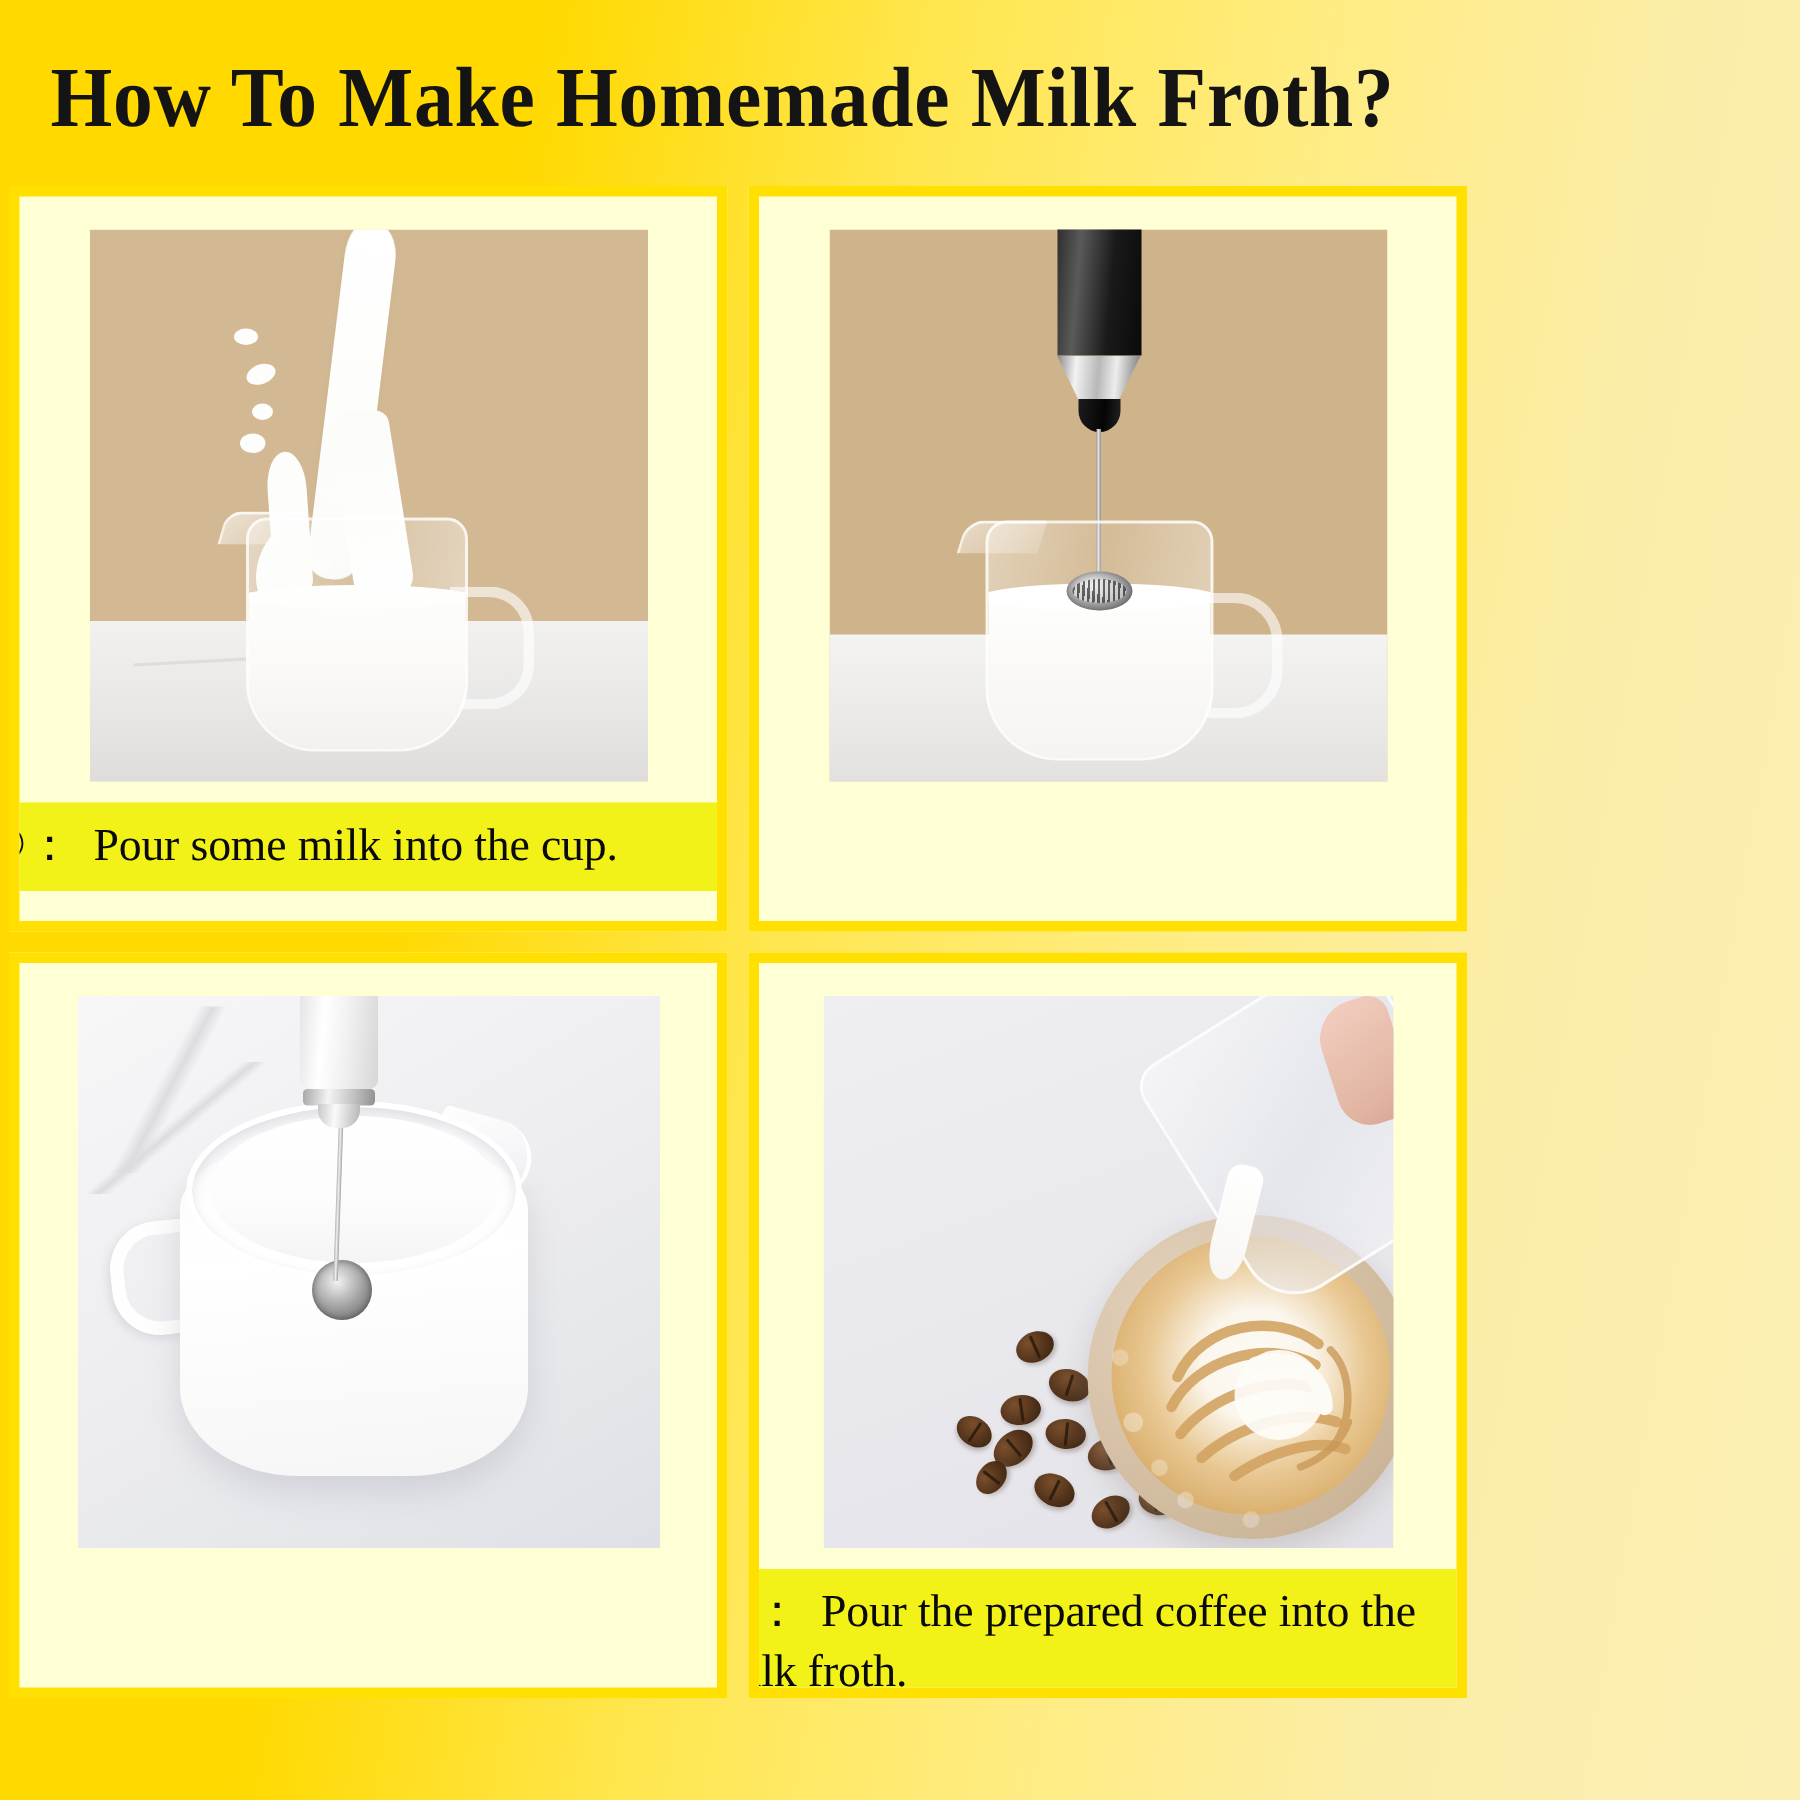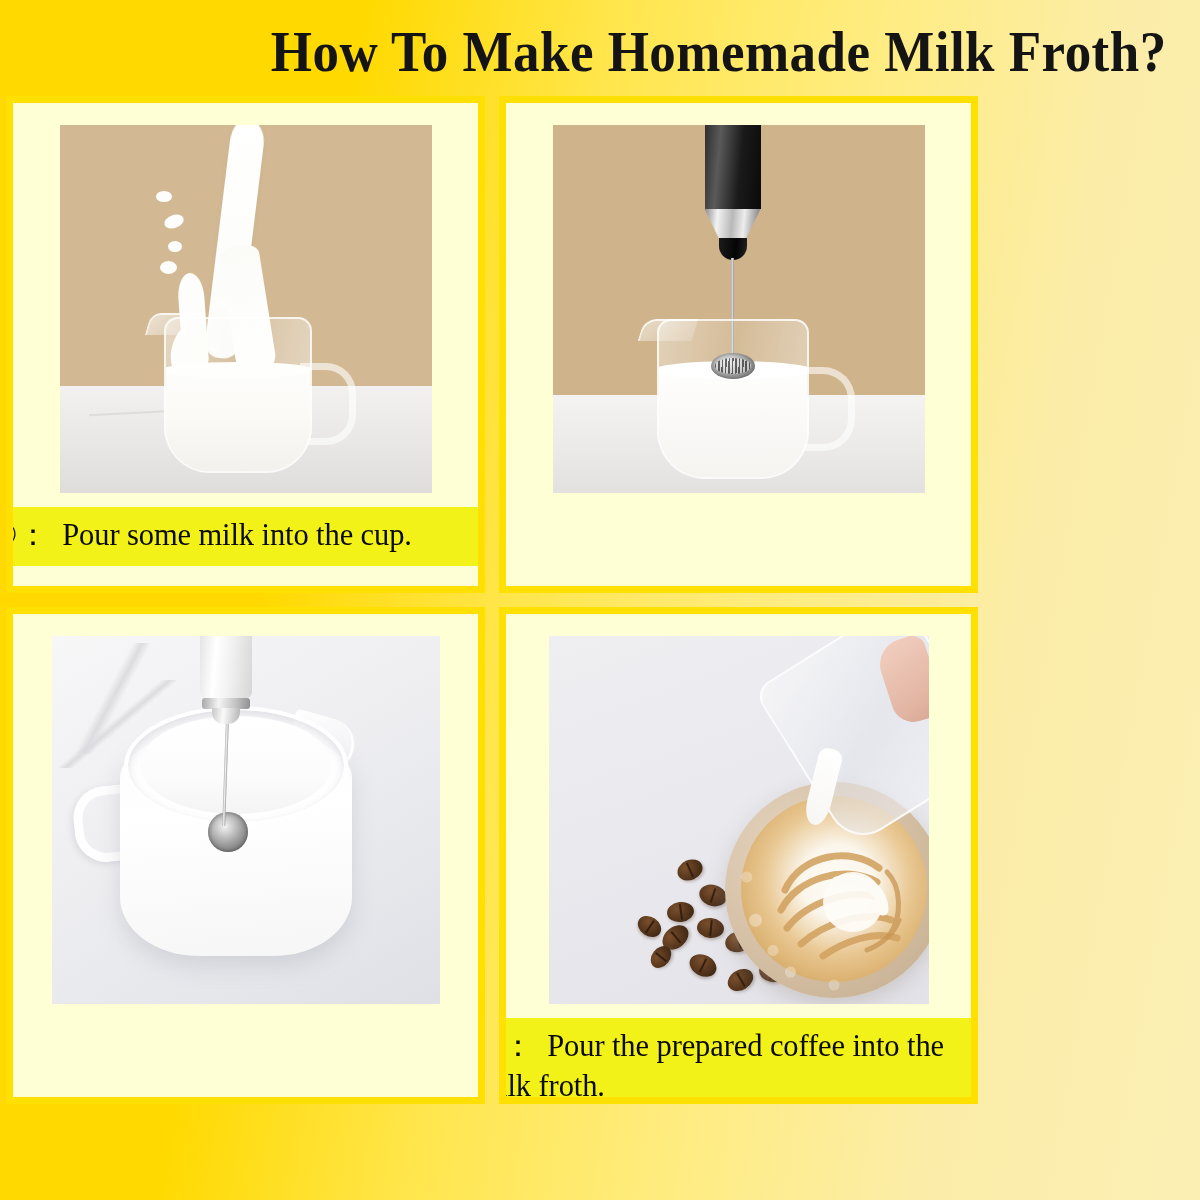--- a/index.html
+++ b/index.html
@@ -13,24 +13,24 @@
   body {
     font-family: "Liberation Serif", "DejaVu Serif", serif;
     background: linear-gradient(100deg,
         #FFD900 0%, #FFD900 26%, #FFE64D 44%,
         #FFEC80 62%, #FBEDA8 80%, #FBEFB4 100%);
     position: relative;
   }
 
   
   .title-bar {
-    height: 96px;
+    height: 124px;
     display: flex;
     align-items: center;
-    justify-content: flex-end;
+    justify-content: flex-start;
     padding-top: 6px;
   }
   .title-text {
     font-family: "Liberation Serif", "DejaVu Serif", serif;
     font-size: 57px;
     font-weight: 700;
     color: #141414;
     letter-spacing: 0.5px;
     transform: scaleX(0.93);
     white-space: nowrap;

